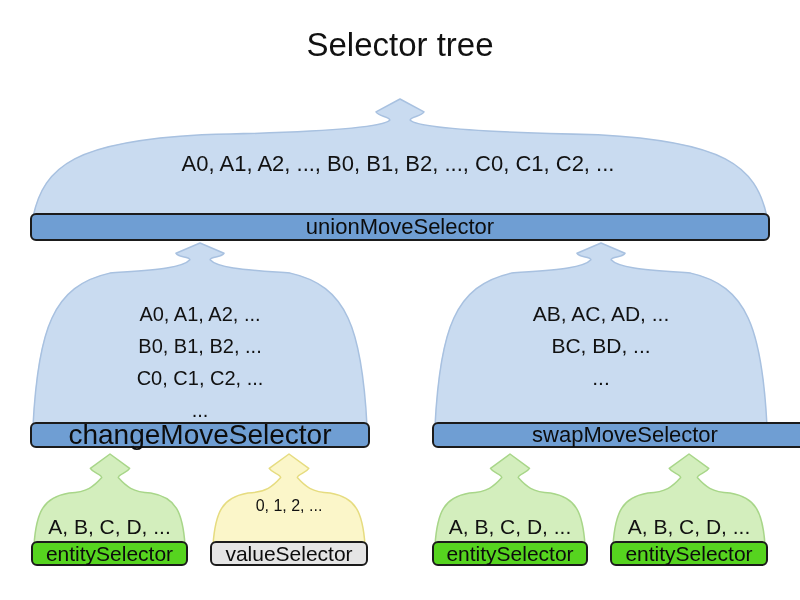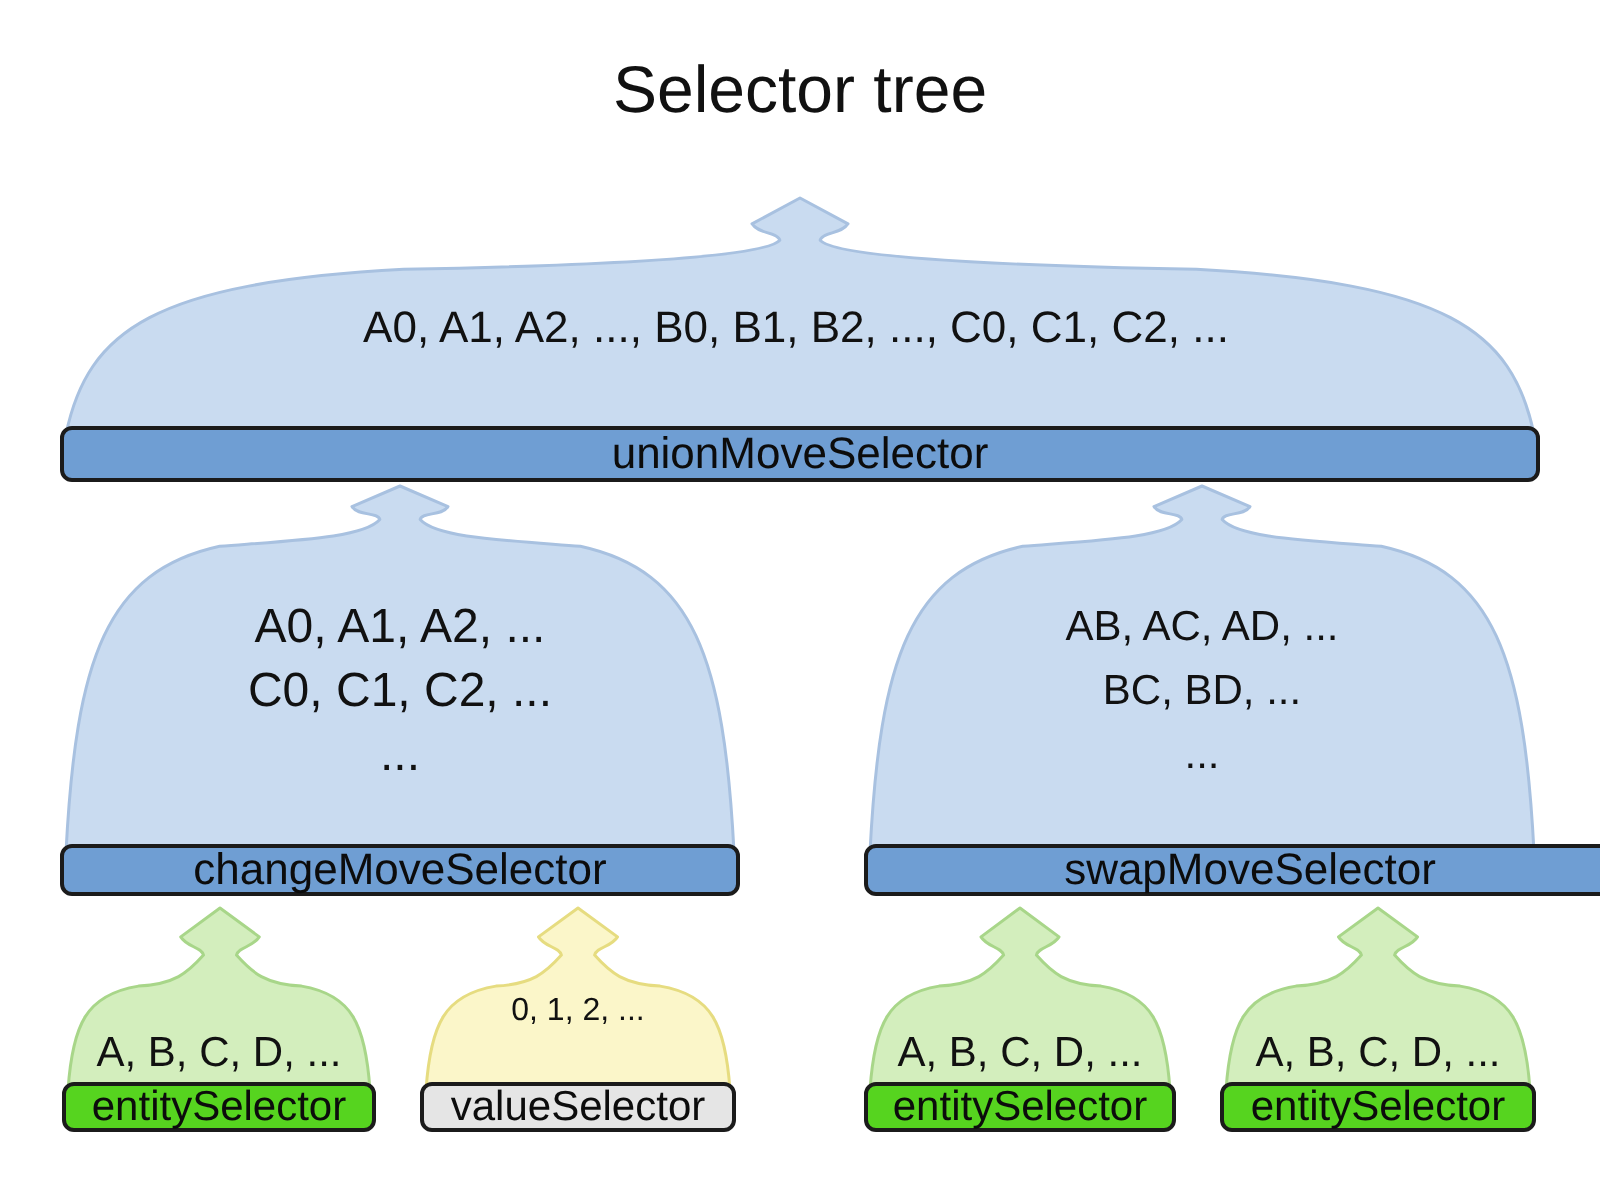--- a/index.html
+++ b/index.html
@@ -41,26 +41,27 @@
       <path d="M 435 545 C 437.25 512.14 444 497.3 469.5 493.06 C 487.5 492 493.81 486.56 501.81 477.56 C 500.81 473.56 493.5 473.44 490.5 468.44 L 510 454 L 529.5 468.44 C 526.5 473.44 519.19 473.56 518.19 477.56 C 526.19 486.56 532.5 492 550.5 493.06 C 576 497.3 582.75 512.14 585 545 Z" fill="#d3eebd" stroke="#a8d689" stroke-width="1.5" stroke-linejoin="round"></path>
       <path d="M 613 545 C 615.28 512.14 622.12 497.3 647.96 493.06 C 666.2 492 672.7008 486.56 680.7008 477.56 C 679.7008 473.56 672.24 473.44 669.24 468.44 L 689 454 L 708.76 468.44 C 705.76 473.44 698.2992 473.56 697.2992 477.56 C 705.2992 486.56 711.8 492 730.04 493.06 C 755.88 497.3 762.72 512.14 765 545 Z" fill="#d3eebd" stroke="#a8d689" stroke-width="1.5" stroke-linejoin="round"></path>
     </svg>
   <div id="nodes">
       <div class="cloud-lines" style="left: 31px; width: 734px; top: 146px; font-size: 22px; line-height: 36px;">
         <div class="cloud-line">A0, A1, A2, ..., B0, B1, B2, ..., C0, C1, C2, ...</div>
       </div>
       <div class="bar" style="left: 30px; top: 213px; width: 740px; height: 28px; background: rgb(111, 158, 211); border-color: rgb(27, 27, 27); font-size: 22px;">
         <span class="bar-label">unionMoveSelector</span>
       </div>
-      <div class="cloud-lines" style="left: 33px; width: 334px; top: 298px; font-size: 24px; line-height: 32px;">
+      <div class="cloud-lines" style="left: 33px; width: 334px; top: 298px; font-size: 20px; line-height: 32px;">
         <div class="cloud-line">A0, A1, A2, ...</div>
+        <div class="cloud-line">B0, B1, B2, ...</div>
         <div class="cloud-line">C0, C1, C2, ...</div>
         <div class="cloud-line">...</div>
       </div>
-      <div class="bar" style="left: 30px; top: 422px; width: 340px; height: 26px; background: rgb(111, 158, 211); border-color: rgb(27, 27, 27); font-size: 22px;">
+      <div class="bar" style="left: 30px; top: 422px; width: 340px; height: 26px; background: rgb(111, 158, 211); border-color: rgb(27, 27, 27); font-size: 28px;">
         <span class="bar-label">changeMoveSelector</span>
       </div>
       <div class="cloud-lines" style="left: 435px; width: 332px; top: 298px; font-size: 21px; line-height: 32px;">
         <div class="cloud-line">AB, AC, AD, ...</div>
         <div class="cloud-line">BC, BD, ...</div>
         <div class="cloud-line">...</div>
       </div>
       <div class="bar" style="left: 432px; top: 422px; width: 386px; height: 26px; background: rgb(111, 158, 211); border-color: rgb(27, 27, 27); font-size: 22px;">
         <span class="bar-label">swapMoveSelector</span>
       </div>

